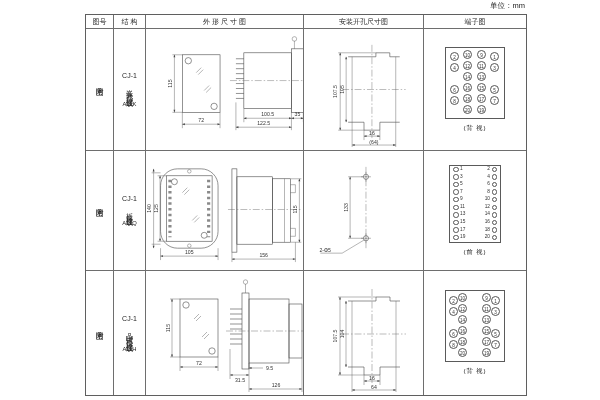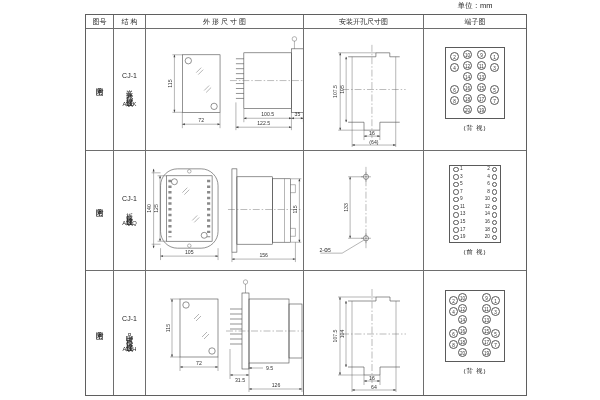--- a/index.html
+++ b/index.html
@@ -1,18 +1,18 @@
 <!DOCTYPE html>
 <html><head>
 <meta charset="utf-8">
 <style>
   html,body{margin:0;padding:0;background:#fff;}
   #page{position:relative;width:600px;height:400px;background:#fff;overflow:hidden;
         font-family:"Liberation Sans","DejaVu Sans",sans-serif;color:#222;}
-  #unit-label{position:absolute;left:425px;top:1px;width:100px;text-align:center;
+  #unit-label{position:absolute;left:425px;top:1px;width:100px;text-align:right;
         font-size:7.5px;color:#222;}
   #spec-table{position:absolute;left:85px;top:14px;display:grid;
         grid-template-columns:28px 32px 158px 120px 102px;
         grid-template-rows:14px 122px 120px 124px;
         border:1px solid #5f5f5f;background:#fff;}
   .cell{border-right:1px solid #6e6e6e;border-bottom:1px solid #6e6e6e;
         display:flex;flex-direction:column;align-items:center;justify-content:center;
         overflow:hidden;position:relative;}
   .cell:nth-child(5n){border-right:none;}
   .cell:nth-child(n+16){border-bottom:none;}

